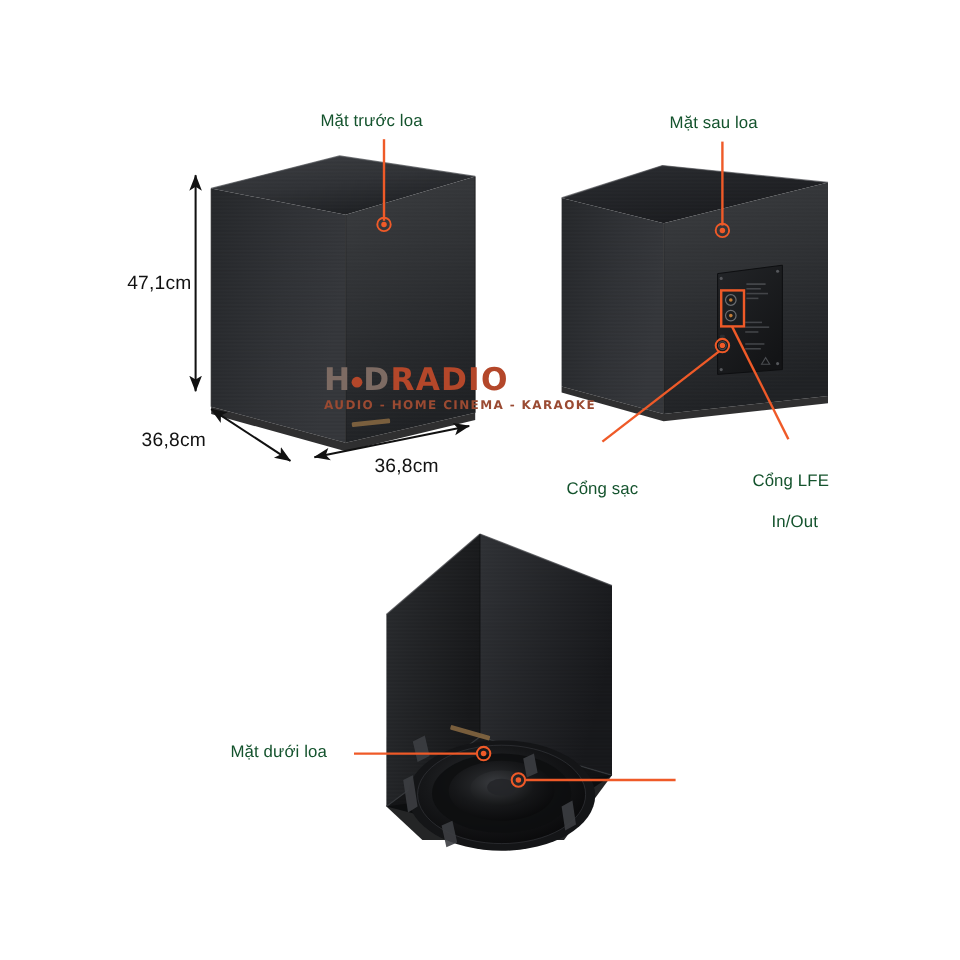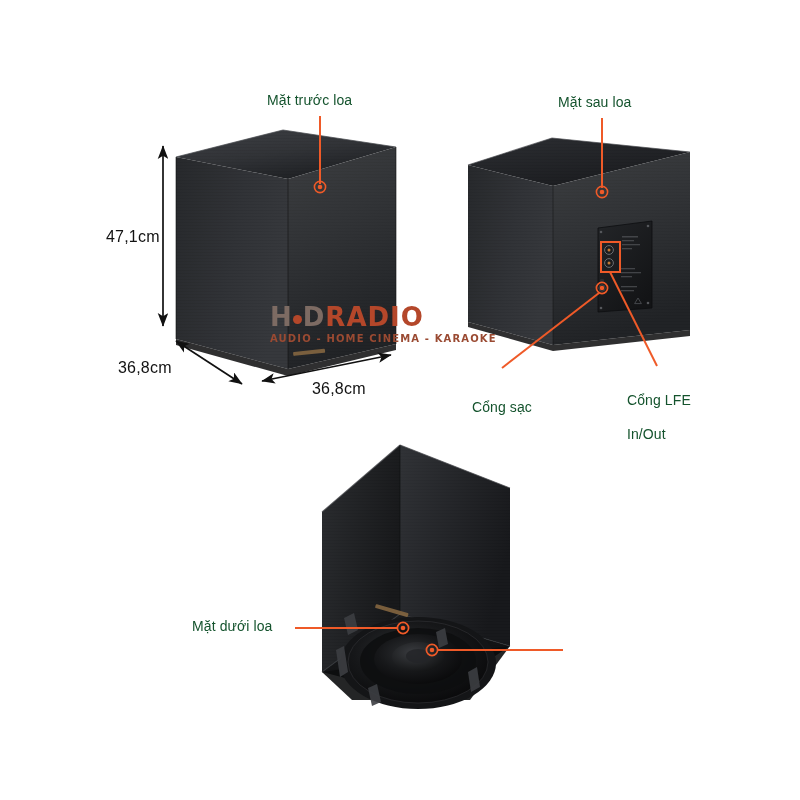--- a/index.html
+++ b/index.html
@@ -238,21 +238,21 @@
 </div>
 
 <div class="lbl" style="left:267px;top:92px;">Mặt trước loa</div>
 
 <div class="lbl" style="left:558px;top:94px;">Mặt sau loa</div>
 
 <div class="lbl" style="left:472px;top:375px;margin-top:24px;">Cổng sạc</div>
 
 <div class="lbl" style="left:619px;top:375px;text-align:left;">
   <span>Cổng LFE</span><br>
-  <span style="display:inline-block;">In/Out</span>
+  <span style="display:inline-block;margin-left:16px;">In/Out</span>
 </div>
 
 <div class="lbl" style="left:192px;top:618px;">Mặt dưới loa</div>
 
 
 <div class="dim" style="left:106px;top:228px;">47,1cm</div>
 <div class="dim" style="left:118px;top:359px;">36,8cm</div>
 <div class="dim" style="left:312px;top:380px;">36,8cm</div>
 
 </div>

